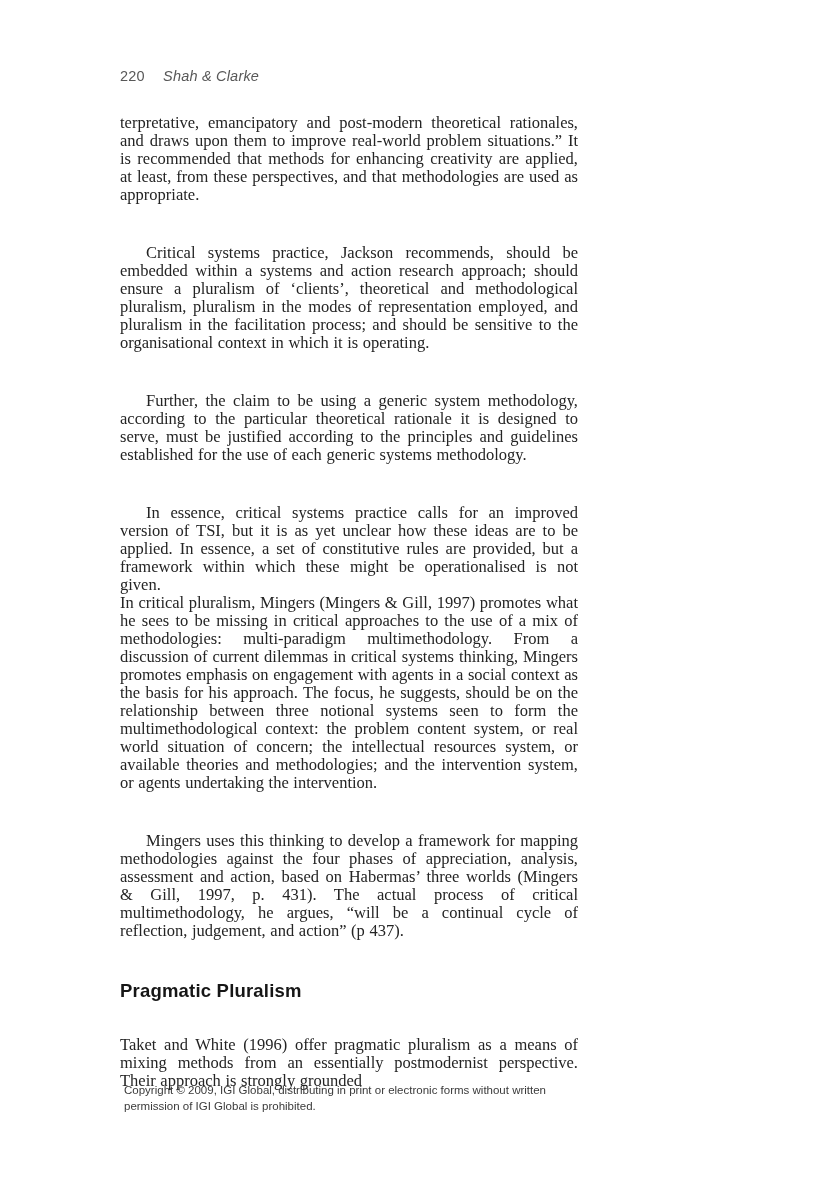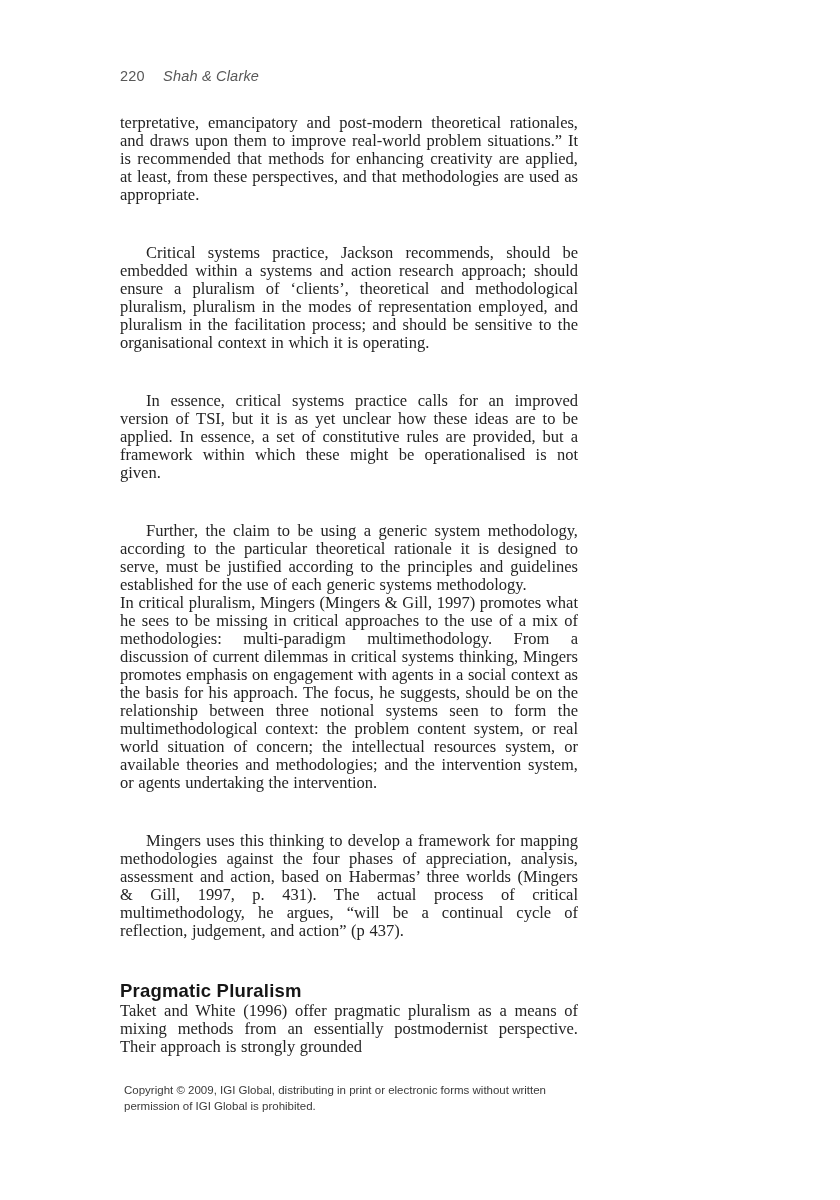--- a/index.html
+++ b/index.html
@@ -52,20 +52,21 @@
     font-weight: bold;
     color: #161616;
     letter-spacing: 0.2px;
   }
   .heading.h-critical {
     margin-top: 24px;
     margin-bottom: 32px;
   }
   .heading.h-pragmatic {
     margin-top: 40px;
+    margin-bottom: 34px;
   }
   .footer {
     position: absolute;
     left: 124px;
     right: 118px;
     top: 1082px;
     font-family: "Liberation Sans", sans-serif;
     font-size: 11.5px;
     line-height: 16px;
     color: #3a3a3a;
@@ -78,22 +79,22 @@
 <div class="page">
 
   <div class="running-header">
     <span class="pagenum">220</span>
     <span class="authors">Shah &amp; Clarke</span>
   </div>
 
   <div class="body-text">
     <p class="para">terpretative, emancipatory and post-modern theoretical rationales, and draws upon them to improve real-world problem situations.” It is recommended that methods for enhancing creativity are applied, at least, from these perspectives, and that methodologies are used as appropriate.</p>
     <p class="para indent">Critical systems practice, Jackson recommends, should be embedded within a systems and action research approach; should ensure a pluralism of ‘clients’, theoretical and methodological pluralism, pluralism in the modes of representation employed, and pluralism in the facilitation process; and should be sensitive to the organisational context in which it is operating.</p>
+    <p class="para indent">Further, the claim to be using a generic system methodology, according to the particular theoretical rationale it is designed to serve, must be justified according to the principles and guidelines established for the use of each generic systems methodology.</p>
     <p class="para indent">In essence, critical systems practice calls for an improved version of TSI, but it is as yet unclear how these ideas are to be applied. In essence, a set of constitutive rules are provided, but a framework within which these might be operationalised is not given.</p>
-    <p class="para indent">Further, the claim to be using a generic system methodology, according to the particular theoretical rationale it is designed to serve, must be justified according to the principles and guidelines established for the use of each generic systems methodology.</p>
 
 
     <p class="para">In critical pluralism, Mingers (Mingers &amp; Gill, 1997) promotes what he sees to be missing in critical approaches to the use of a mix of methodologies: multi-paradigm multimethodology. From a discussion of current dilemmas in critical systems thinking, Mingers promotes emphasis on engagement with agents in a social context as the basis for his approach. The focus, he suggests, should be on the relationship between three notional systems seen to form the multimethodological context: the problem content system, or real world situation of concern; the intellectual resources system, or available theories and methodologies; and the intervention system, or agents undertaking the intervention.</p>
     <p class="para indent">Mingers uses this thinking to develop a framework for mapping methodologies against the four phases of appreciation, analysis, assessment and action, based on Habermas’ three worlds (Mingers &amp; Gill, 1997, p. 431). The actual process of critical multimethodology, he argues, “will be a continual cycle of reflection, judgement, and action” (p 437).</p>
 
     <h2 class="heading h-pragmatic">Pragmatic Pluralism</h2>
 
     <p class="para">Taket and White (1996) offer pragmatic pluralism as a means of mixing methods from an essentially postmodernist perspective. Their approach is strongly grounded</p>
   </div>
 

